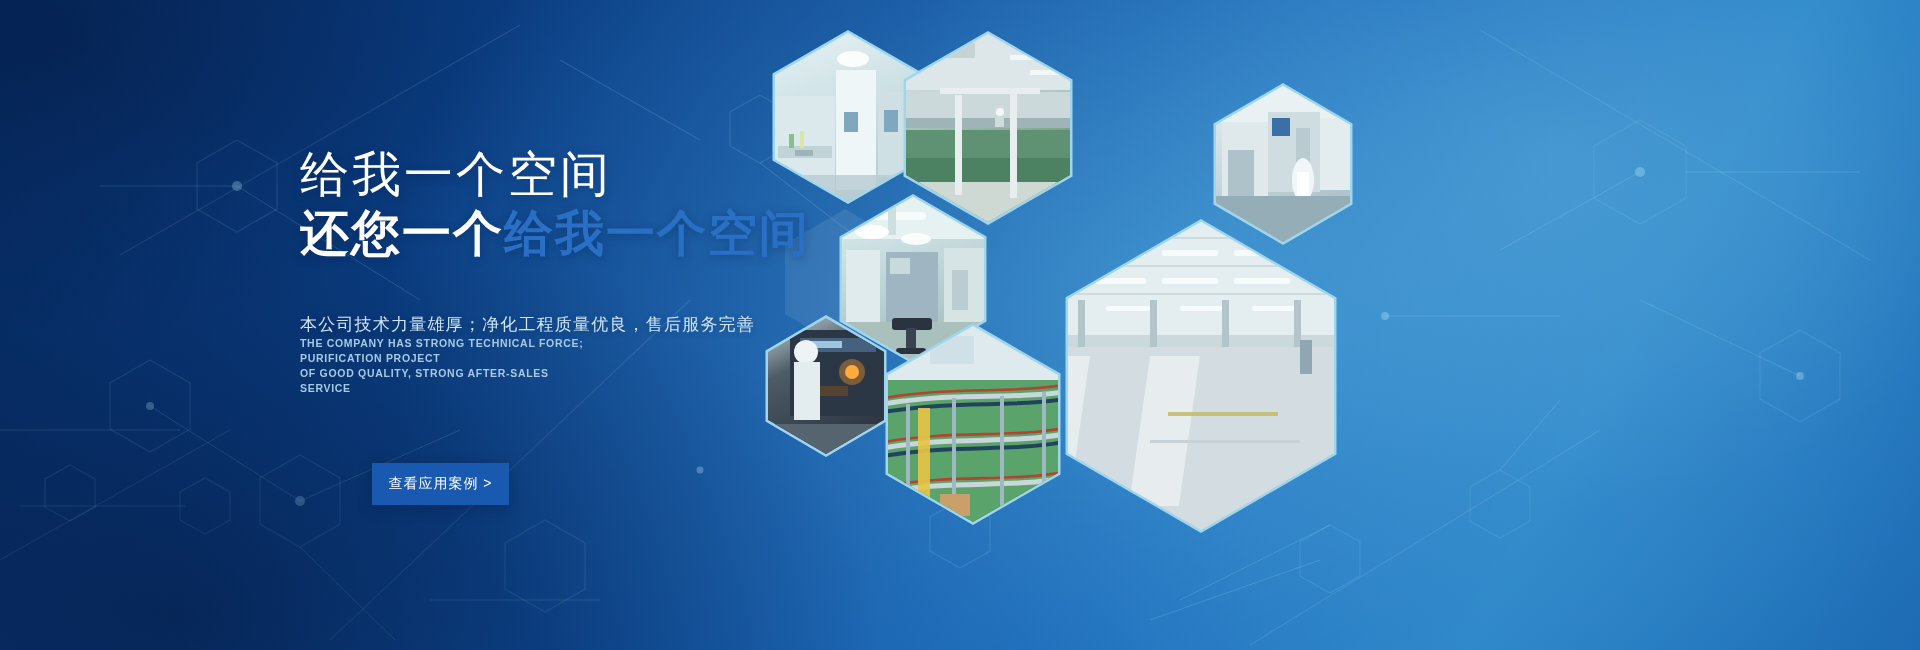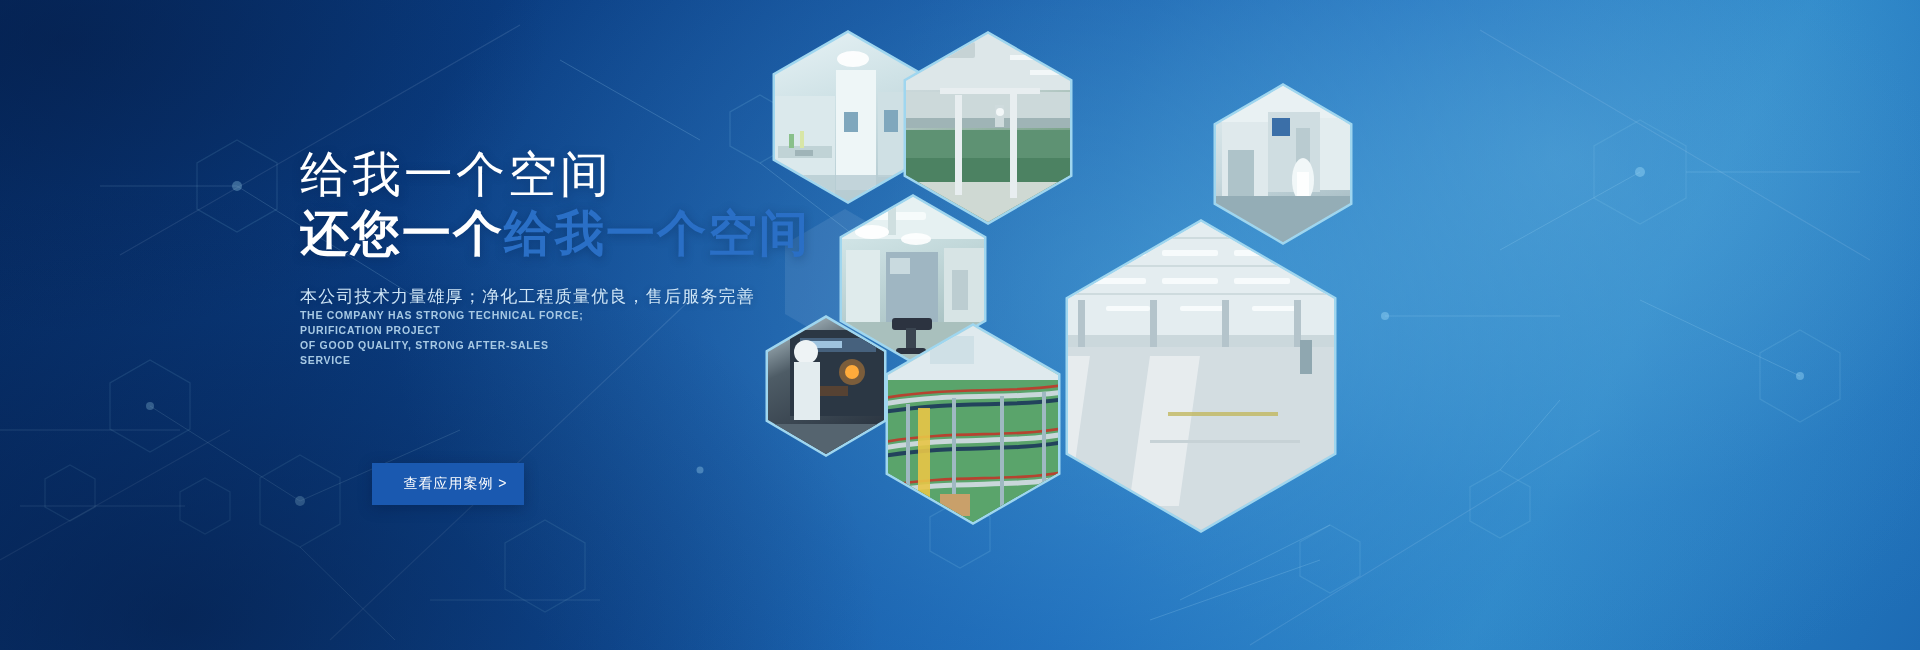--- a/index.html
+++ b/index.html
@@ -29,35 +29,34 @@
     text-shadow:0 2px 10px rgba(0,30,70,.35);
   }
   .head2{
     font-size:49px;line-height:1.12;font-weight:bold;letter-spacing:2px;
     white-space:nowrap;margin-top:4px;
     text-shadow:0 2px 10px rgba(0,30,70,.35);
   }
   .head2 .w{color:#ffffff;}
   .head2 .b{color:#2a6fc6;}
   .sub-cn{
-    margin-top:24px;font-size:17px;letter-spacing:1.2px;
+    margin-top:52px;font-size:17px;letter-spacing:1.2px;
     color:#cfe6f7;white-space:nowrap;font-weight:400;
     text-shadow:0 1px 6px rgba(0,30,70,.30);
   }
   .sub-en{
     margin-top:0;font-size:10.5px;line-height:1.45;letter-spacing:0.7px;
     color:#a7c9e4;font-weight:bold;max-width:300px;
   }
   .cta{
     position:absolute;left:372px;top:463px;width:137px;height:42px;
     background:#1a59b0;border:0;cursor:pointer;
     display:flex;align-items:center;justify-content:center;
     color:#ffffff;font-size:14px;letter-spacing:1px;font-weight:400;
     box-shadow:0 3px 14px rgba(0,24,60,.35);
-    padding-left:15px;
   }
 
   
   .hexwrap{position:absolute;left:0;top:0;width:1920px;height:650px;}
   .ghost{opacity:.30;}
 </style>
 </head>
 <body>
 
 <div id="stage">

